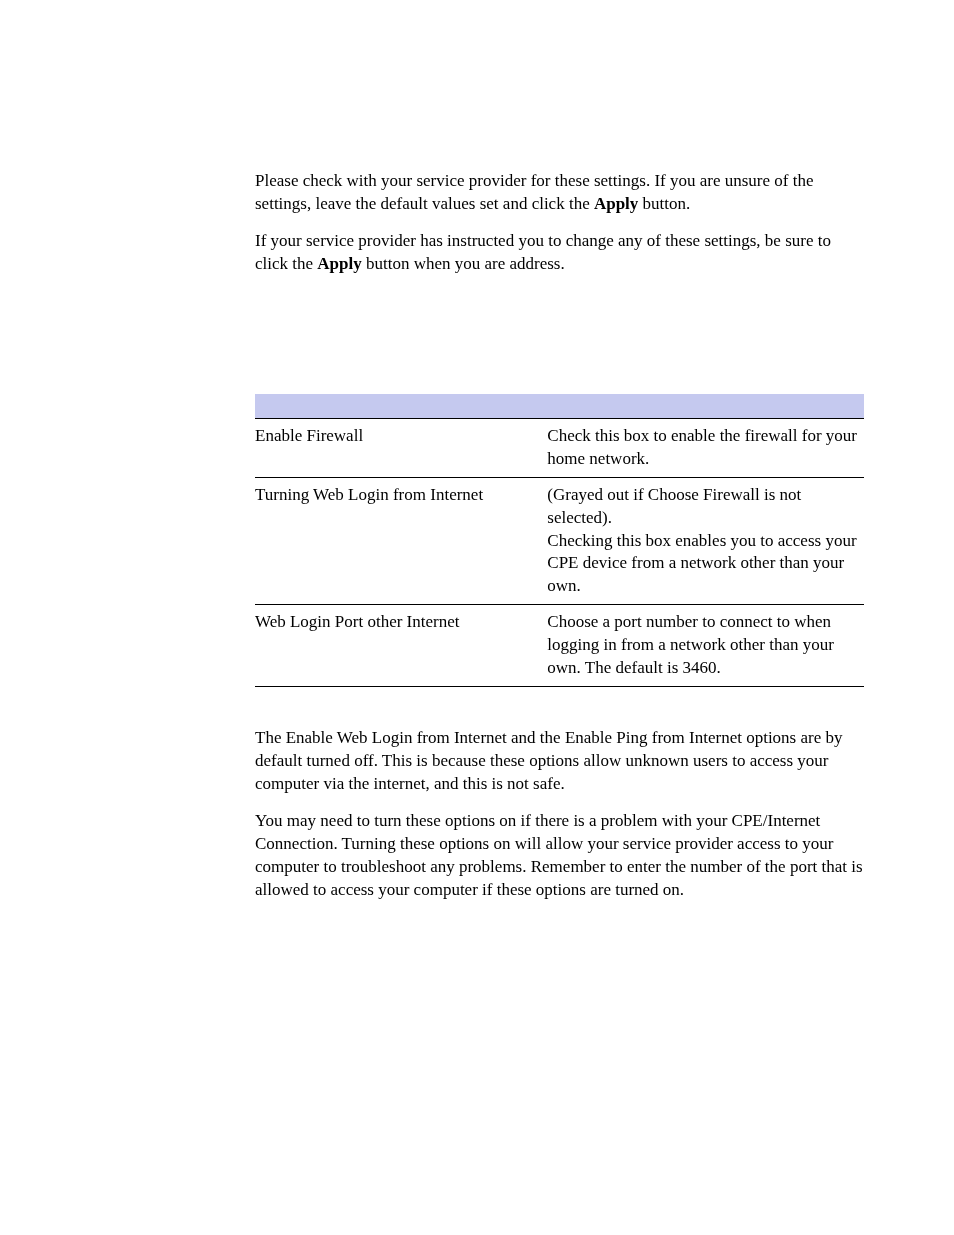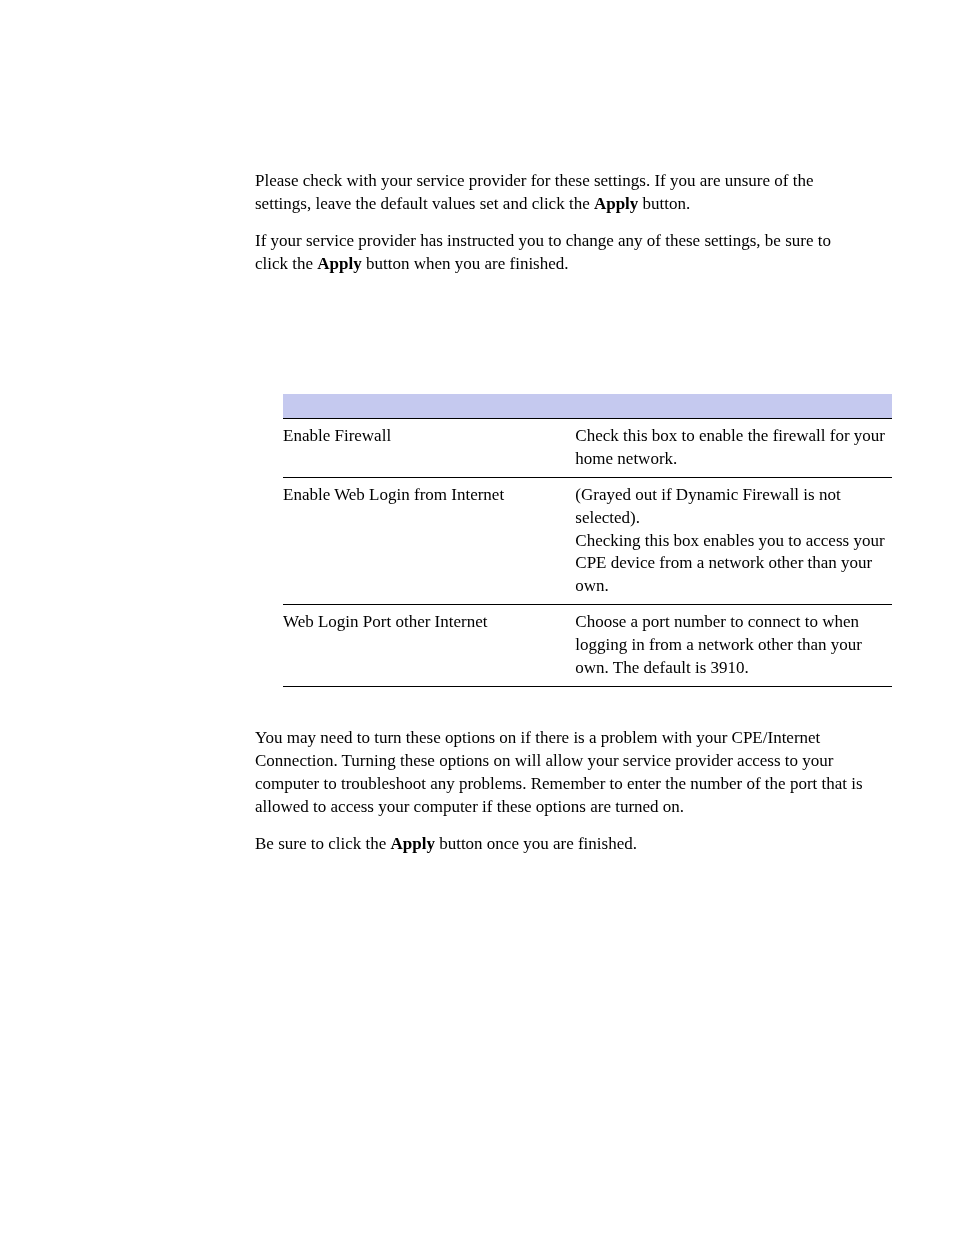--- a/index.html
+++ b/index.html
@@ -26,21 +26,20 @@
     .section-gap {
       height: 42px;
     }
     .section-gap-lg {
       height: 62px;
     }
     table {
       width: 100%;
       border-collapse: collapse;
       margin-bottom: 40px;
-      margin-left: 28px;
     }
     thead tr {
       background-color: #c5c9ef;
     }
     thead td {
       height: 22px;
       border-bottom: 1.5px solid #000;
     }
     tbody td {
       border-bottom: 1px solid #000;
@@ -60,55 +59,53 @@
 </head>
 <body>
 
 <div class="page">
 
   <p>
     <span>Please check with your service provider for these settings. If you are unsure of the settings, leave the default values set and click the </span><span class="bold">Apply</span><span> button.</span>
   </p>
 
   <p>
-    <span>If your service provider has instructed you to change any of these settings, be sure to click the </span><span class="bold">Apply</span><span> button when you are finished.</span>
+    <span>If your service provider has instructed you to change any of these settings, be sure to click the </span><span class="bold">Apply</span><span> button when you are address.</span>
   </p>
 
   <div class="section-gap"></div>
 
 
   <div class="section-gap-lg"></div>
 
   <table>
     <thead>
       <tr>
         <td class="field"></td>
         <td class="desc"></td>
       </tr>
     </thead>
     <tbody>
       <tr>
         <td class="field">Enable Firewall</td>
         <td class="desc">Check this box to enable the firewall for your home network.</td>
       </tr>
       <tr>
-        <td class="field">Enable Web Login from Internet</td>
+        <td class="field">Turning Web Login from Internet</td>
         <td class="desc">
-          <div>(Grayed out if Dynamic Firewall is not selected).</div>
+          <div>(Grayed out if Choose Firewall is not selected).</div>
           <div>Checking this box enables you to access your CPE device from a network other than your own.</div>
         </td>
       </tr>
       <tr>
         <td class="field">Web Login Port other Internet</td>
-        <td class="desc">Choose a port number to connect to when logging in from a network other than your own. The default is 3910.</td>
+        <td class="desc">Choose a port number to connect to when logging in from a network other than your own. The default is 3460.</td>
       </tr>
     </tbody>
   </table>
 
+  <p>The Enable Web Login from Internet and the Enable Ping from Internet options are by default turned off. This is because these options allow unknown users to access your computer via the internet, and this is not safe.</p>
   <p>You may need to turn these options on if there is a problem with your CPE/Internet Connection. Turning these options on will allow your service provider access to your computer to troubleshoot any problems. Remember to enter the number of the port that is allowed to access your computer if these options are turned on.</p>
-  <p>
-    <span>Be sure to click the </span><span class="bold">Apply</span><span> button once you are finished.</span>
-  </p>
 
   <div class="section-gap"></div>
 
 
 </div>
 
 </body></html>

